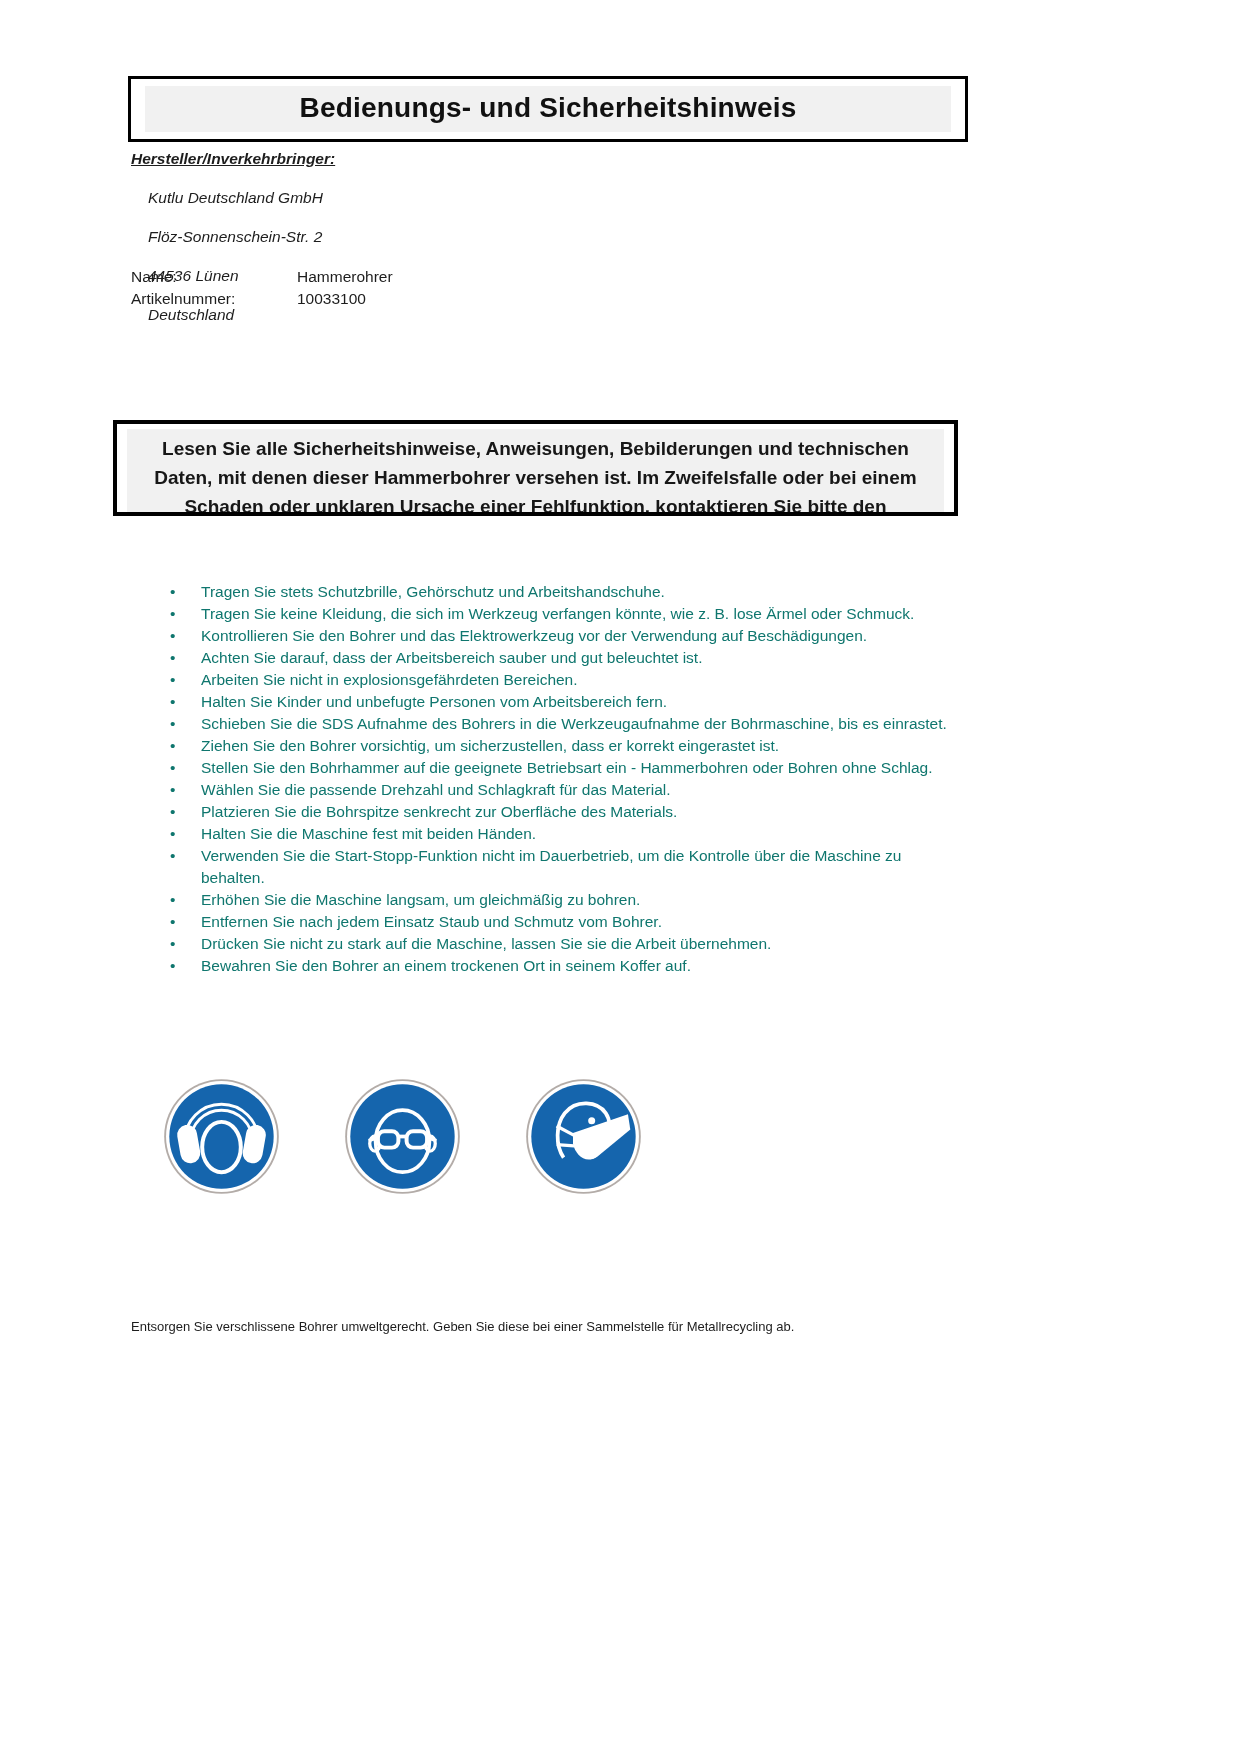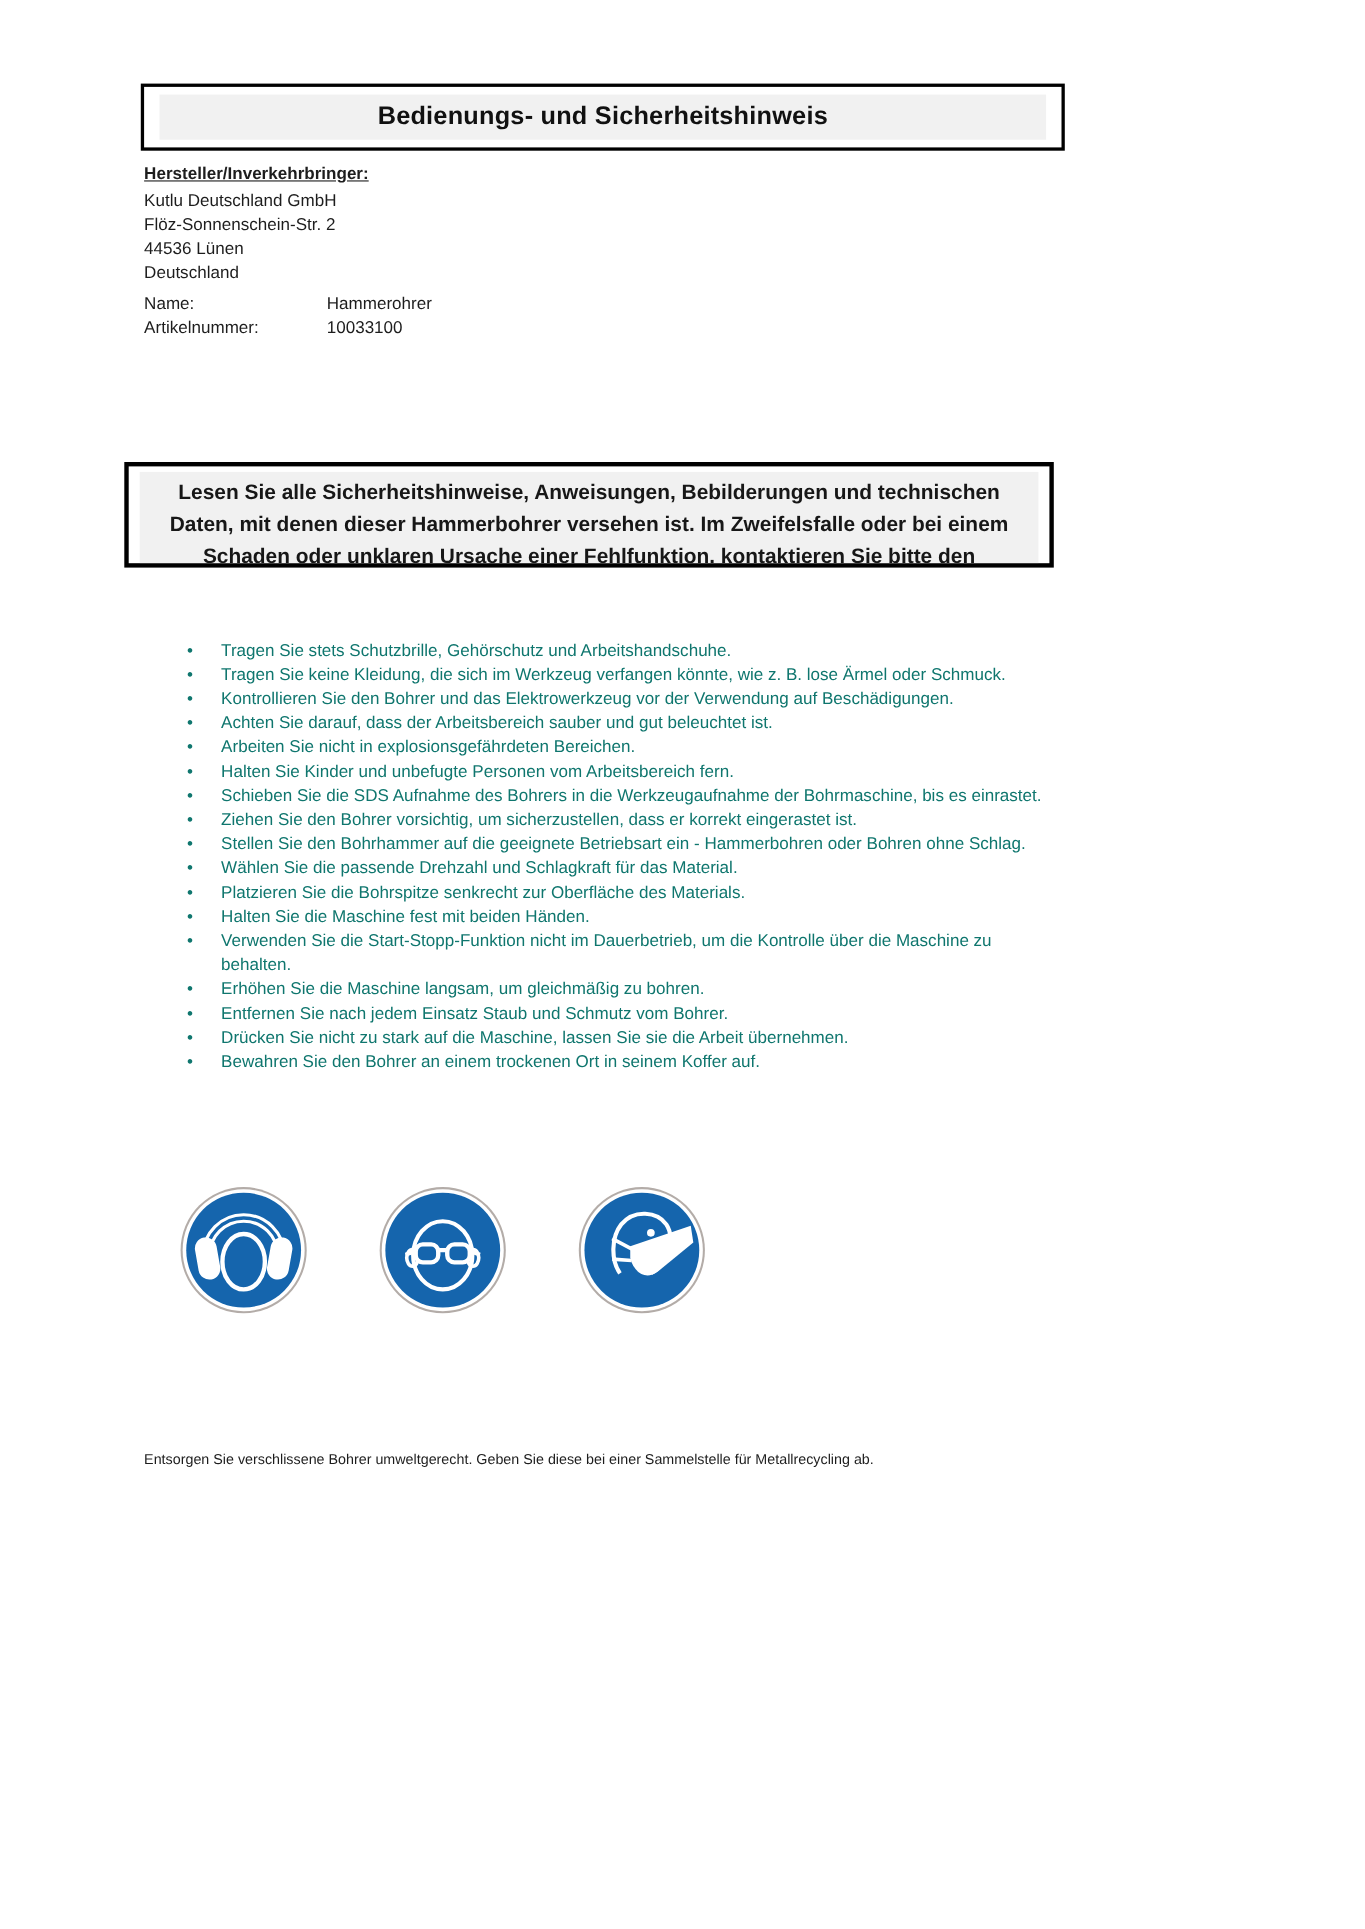--- a/index.html
+++ b/index.html
@@ -15,27 +15,27 @@
   
   .title-box{
     position:absolute; left:128px; top:76px; width:840px;
     border:3px solid #000; background:#fff; box-sizing:border-box;
   }
   .title-fill{
     margin:7px 14px; background:#f1f1f1;
     text-align:center; padding:6px 0 8px 0;
   }
   .title-fill h1{
-    margin:0; font-size:23px; font-weight:700; color:#111;
+    margin:0; font-size:28px; font-weight:700; color:#111;
     letter-spacing:0.2px;
   }
   
-  .manufacturer{position:absolute; left:131px; top:148px; font-size:15.5px; line-height:22px;}
+  .manufacturer{position:absolute; left:131px; top:148px; font-size:15.5px; line-height:22px;font-style:italic;}
   .manufacturer .heading{font-weight:700; text-decoration:underline; margin:0 0 2px 0;}
-  .manufacturer .addr-line{margin:0;}
+  .manufacturer .addr-line{margin:17px;}
   
   .product{position:absolute; left:131px; top:266px; font-size:15.5px; line-height:22px;}
   .product .row{display:flex;gap:32px;}
   .product .label{width:134px;}
   
   .warning-box{
     position:absolute; left:113px; top:420px; width:845px; height:96px;
     border:4px solid #000; box-sizing:border-box; background:#fff; overflow:hidden;
   }
   .warning-fill{

